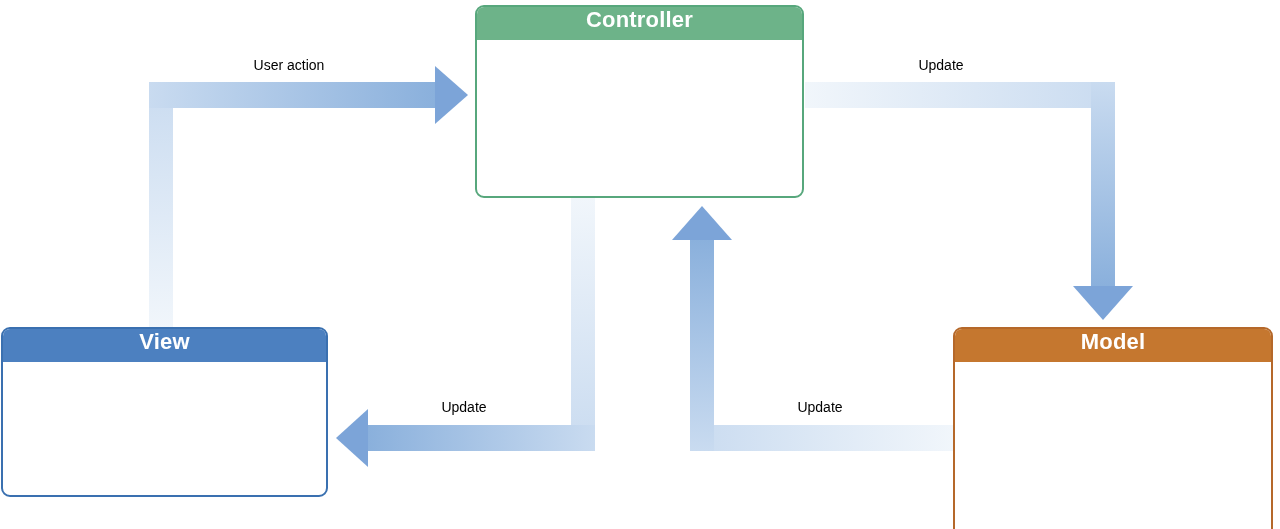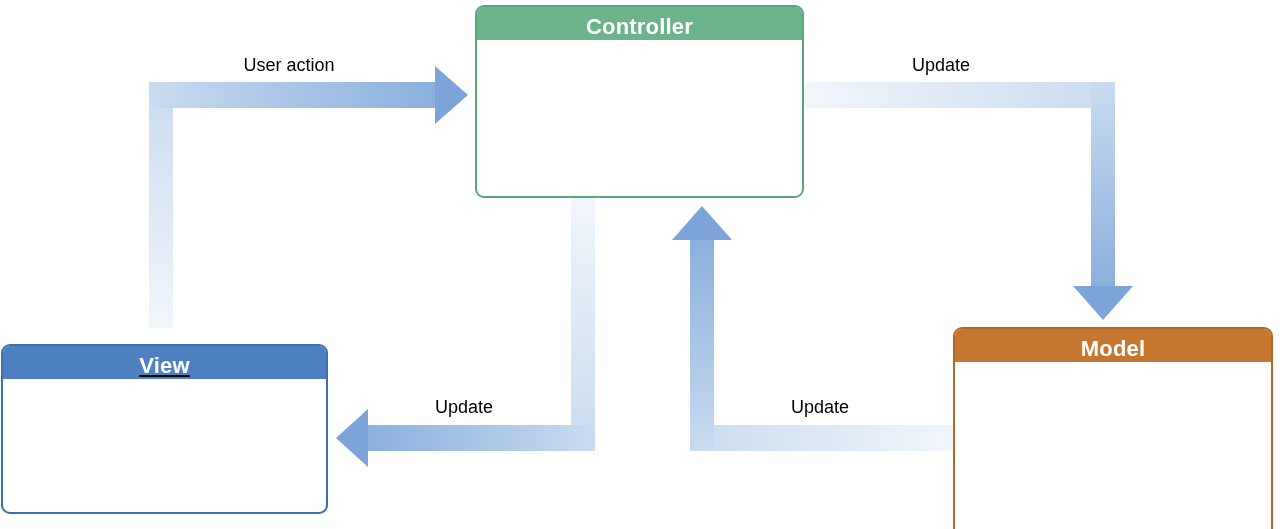--- a/index.html
+++ b/index.html
@@ -24,50 +24,49 @@
   }
   .card {
     position: absolute;
     box-sizing: border-box;
     background: #ffffff;
     border-radius: 9px;
     overflow: hidden;
   }
   .card-header {
     display: flex;
-    align-items: flex-end;
+    align-items: flex-start;
     justify-content: center;
     height: 33px;
     color: var(--node-title-text, #ffffff);
     font-size: 22px;
     font-weight: bold;
     letter-spacing: 0.2px;
   }
   .card-body { background: #ffffff; }
   .card.controller {
     left: 475px; top: 5px; width: 329px; height: 193px;
     border: 2px solid var(--controller-border, #57A77C);
   }
   .card.controller .card-header { background: var(--controller-header, #6DB389); }
   .card.view {
-    left: 1px; top: 344px; width: 327px; height: 170px;
+    left: 1px; top: 327px; width: 327px; height: 170px;
     border: 2px solid var(--view-border, #3A70B0);
-    text-decoration: underline;
   }
   .card.view .card-header { background: var(--view-header, #4C80C0); }
   .card.model {
     left: 953px; top: 327px; width: 320px; height: 236px;
     border: 2px solid var(--model-border, #B5682A);
   }
   .card.model .card-header { background: var(--model-header, #C5772F); }
   .arrow-label {
     position: absolute;
     transform: translate(-50%, -50%);
     color: var(--label-text, #000000);
-    font-size: 18px;
+    font-size: 14px;
     white-space: nowrap;
   }
   .lbl-user-action { left: 289px; top: 65px; }
   .lbl-update-model { left: 941px; top: 65px; }
   .lbl-update-view { left: 464px; top: 407px; }
   .lbl-notify { left: 820px; top: 407px; }
 </style>
 </head>
 <body>
 

